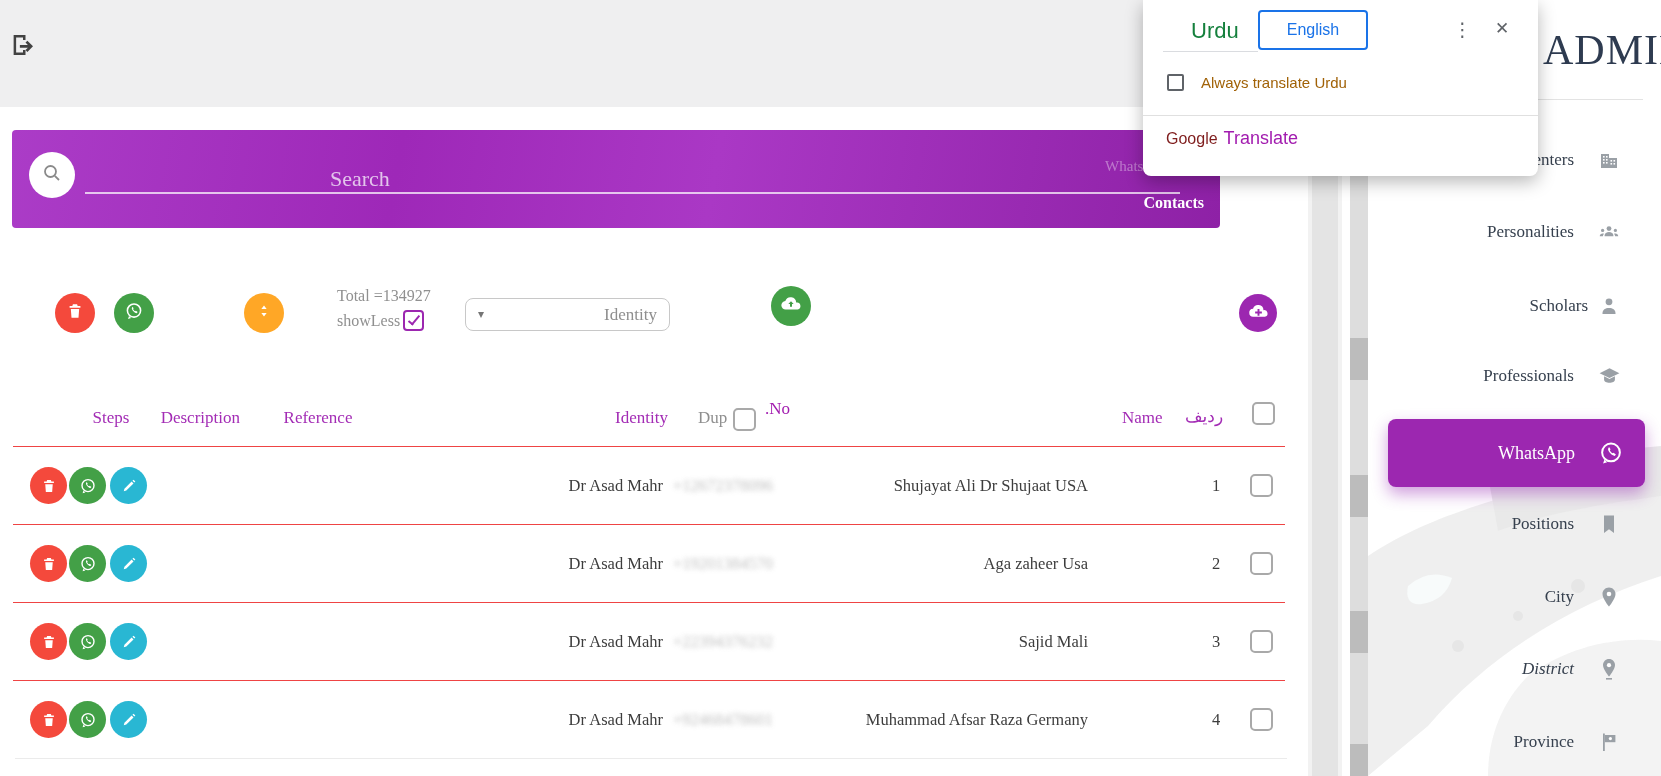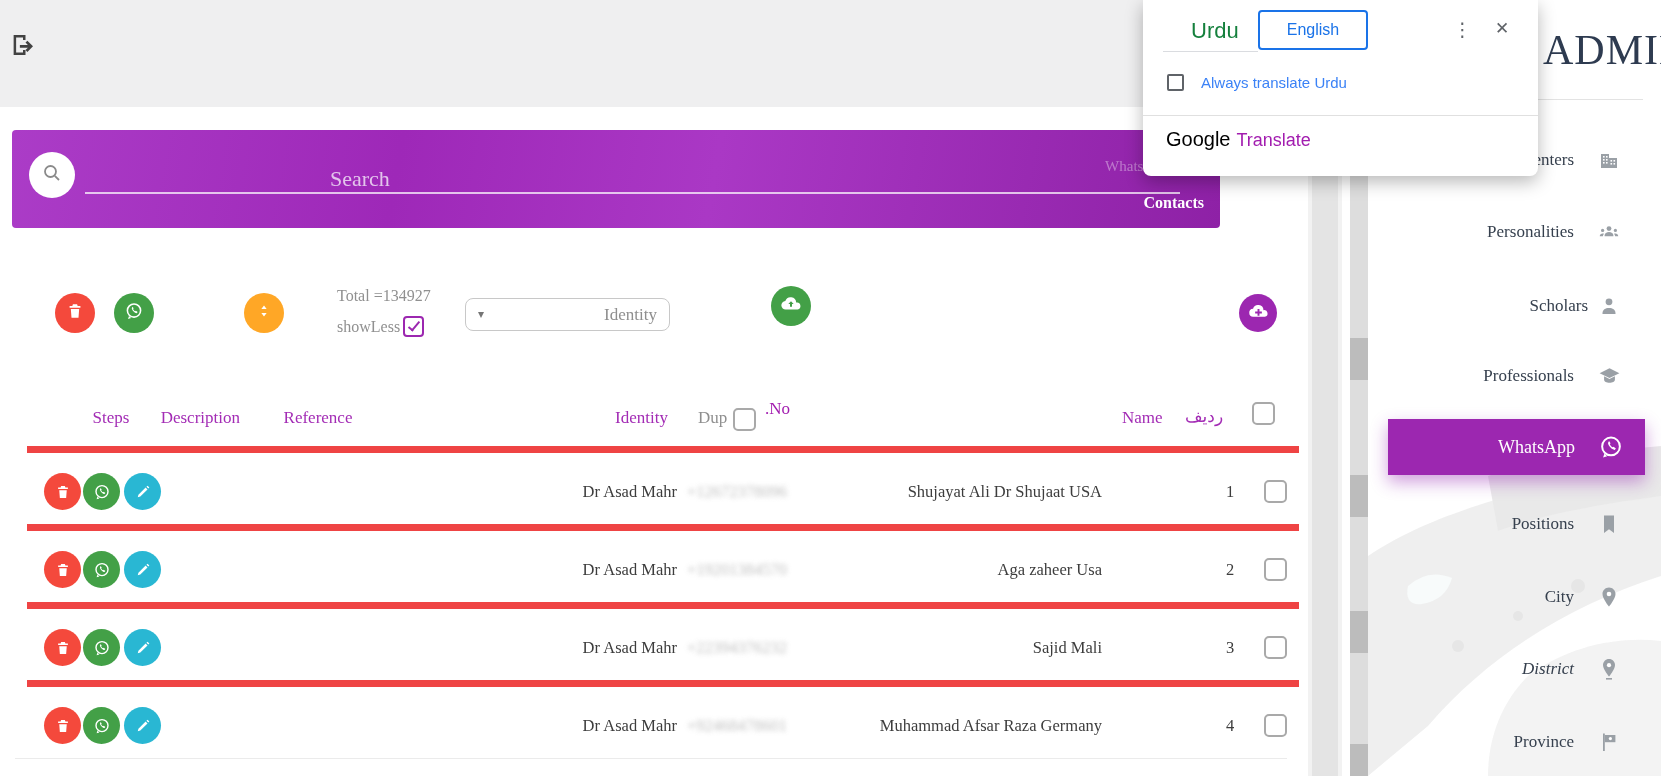--- a/index.html
+++ b/index.html
@@ -28,35 +28,35 @@
 
   
   .circle{border-radius:50%;display:flex;align-items:center;justify-content:center;cursor:pointer}
   .c40{width:40px;height:40px}
   #tb-trash{left:55px;top:293px;background:var(--red)}
   #tb-wa{left:114px;top:293px;background:var(--green)}
   #tb-sort{left:244px;top:293px;background:var(--orange)}
   #tb-cloud-up{left:771px;top:286px;background:var(--green)}
   #tb-cloud-add{left:1239px;top:294px;width:38px;height:38px;background:var(--accent)}
   #totalblock{left:337px;top:287px;color:#909090;font-size:16px;line-height:17px}
-  #showless-row{display:flex;align-items:center;gap:3px;margin-top:12px}
+  #showless-row{display:flex;align-items:center;gap:3px;margin-top:6px}
   #showless-cb{width:21px;height:21px;border:2px solid var(--accent);border-radius:4px;background:#fff}
   #showless-cb .tick{display:block;width:6px;height:12px;border-right:2.5px solid var(--accent);
     border-bottom:2.5px solid var(--accent);transform:rotate(40deg);margin:1px auto 0}
   #identity-select{left:465px;top:298px;width:205px;height:33px;border:1px solid #c8c8c8;border-radius:8px;
     background:#fff;display:flex;align-items:center;justify-content:space-between;padding:0 12px;
     color:#8f8f8f;font-size:17px;cursor:pointer}
   #identity-select .caret{color:#757575;font-size:12px}
 
   
   .hlabel{position:absolute;color:var(--hdr);font-size:17px}
   #thead{left:15px;top:400px;width:1272px;height:40px}
   .cb{width:23px;height:23px;border:2px solid #a9a9a9;border-radius:5px;background:#fff;cursor:pointer}
   #rows{left:0;top:0}
-  .t-row{position:absolute;left:27px;width:1272px;height:78px;border-top:7px solid #ef4444}
+  .t-row{position:absolute;left:13px;width:1272px;height:78px;border-top:1px solid #ef4444}
   .t-row .circle{width:37px;height:37px;position:absolute;top:20px}
   .t-row .a-trash{left:17px;background:var(--red)}
   .t-row .a-wa{left:56px;background:var(--green)}
   .t-row .a-edit{left:97px;background:var(--cyan)}
   .cell{position:absolute;top:29px;color:#3d3d3d;font-size:16.5px;white-space:nowrap}
   .cell.identity{left:520px;width:130px;text-align:right}
   .cell.phone{left:660px;width:160px;text-align:left;color:#b5b5b5;filter:blur(2.4px);opacity:.85}
   .cell.name{left:825px;width:250px;text-align:right}
   .cell.no{left:1188px;width:30px;text-align:center}
   .t-row .cb{position:absolute;left:1237px;top:27px}
@@ -68,40 +68,40 @@
   #stripB{left:1350px;top:0;width:18px;height:776px;background:#ddd}
   #stripB .thumb{position:absolute;left:0;width:18px;background:#bcbcbc}
 
   
   #sidebar{left:1368px;top:0;width:293px;height:776px;background:#fff;overflow:hidden}
   #admin-title{left:175px;top:26px;font-size:42px;color:#2e3b50;letter-spacing:1px;white-space:nowrap}
   #admin-divider{left:170px;top:99px;width:105px;height:1px;background:#e3e3e3}
   .side-item{position:absolute;right:39px;display:flex;align-items:center;gap:22px;cursor:pointer}
   .side-label{color:var(--sidetext);font-size:17px;white-space:nowrap}
   .side-icon{width:26px;height:26px;color:var(--icongray);display:flex;align-items:center;justify-content:center}
-  .side-item.active{right:16px;left:20px;height:56px;background:var(--accent);border-radius:0;
+  .side-item.active{right:16px;left:20px;height:68px;background:var(--accent);border-radius:8px;
     box-shadow:0 7px 16px rgba(150,40,180,.45);justify-content:flex-end;padding-right:20px;gap:22px}
   .side-item.active .side-label{color:#fff;font-size:18px}
   .side-item.active .side-icon{color:#fff;width:28px;height:28px}
   #map-texture{left:0;bottom:0;width:293px;height:340px;opacity:.85;pointer-events:none}
 
   
   #popup{left:1143px;top:0;width:395px;height:176px;background:#fff;border-radius:0 0 8px 8px;
     box-shadow:0 6px 18px rgba(0,0,0,.28);z-index:30;font-family:"Liberation Sans","DejaVu Sans",sans-serif}
   #tab-urdu{left:48px;top:18px;color:#15803d;font-size:22px;cursor:pointer}
   #tab-english{left:115px;top:10px;width:110px;height:40px;border:2px solid var(--blue);border-radius:4px;
     color:var(--blue);font-size:16px;font-weight:500;display:flex;align-items:center;justify-content:center;cursor:pointer}
   #tab-underline{left:20px;top:51px;width:95px;height:1px;background:#dadce0}
   #popup-kebab{left:310px;top:16px;color:#5f6368;font-size:19px;letter-spacing:0;cursor:pointer;line-height:28px}
   #popup-close{left:352px;top:18px;color:#5f6368;font-size:17px;cursor:pointer}
   #always-cb{left:24px;top:74px;width:17px;height:17px;border:2px solid #5f6368;border-radius:2px;cursor:pointer}
-  #always-label{left:58px;top:74px;color:#3b82f6;font-size:15px}
+  #always-label{left:58px;top:74px;color:#a16207;font-size:15px}
   #popup-divider{left:0;top:115px;width:395px;height:1px;background:#e0e0e0}
   #brand{left:23px;top:128px;display:flex;align-items:baseline;gap:6px}
-  #brand-google{color:#000000;font-size:20px;font-weight:500}
+  #brand-google{color:#7f1d1d;font-size:16px;font-weight:500}
   #brand-translate{color:#a21caf;font-size:18px}
 </style>
 </head>
 <body>
 
 <div id="page">
 
   <div class="abs" id="topband"></div>
   <div class="abs" id="logout">
     <svg viewBox="0 0 24 24" width="30" height="30">

